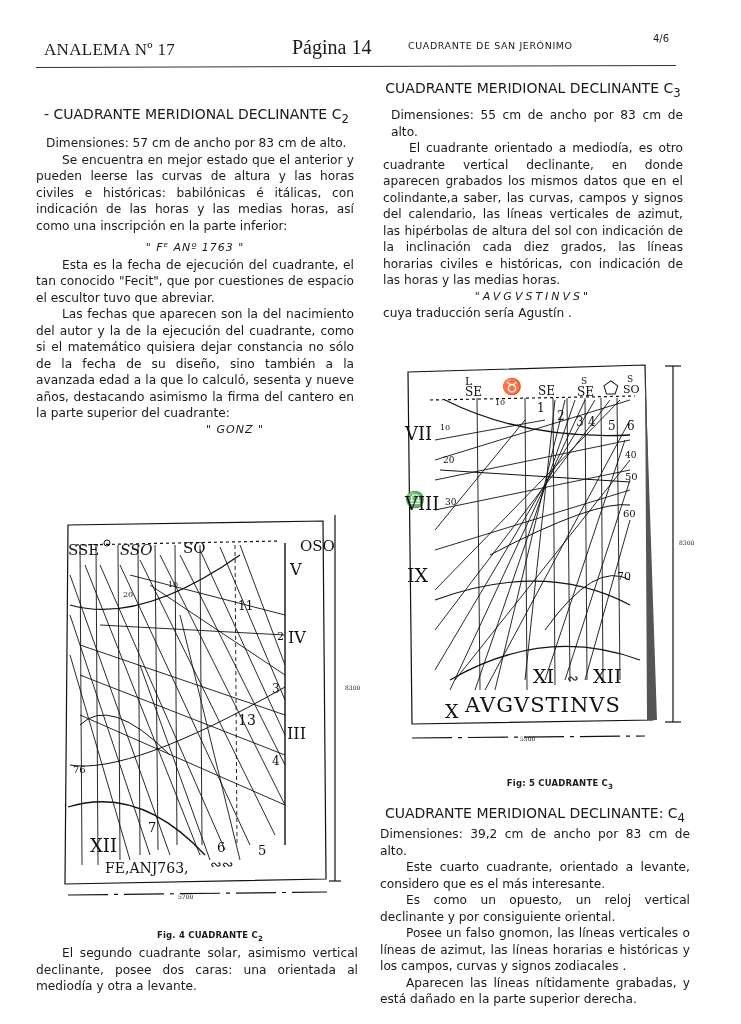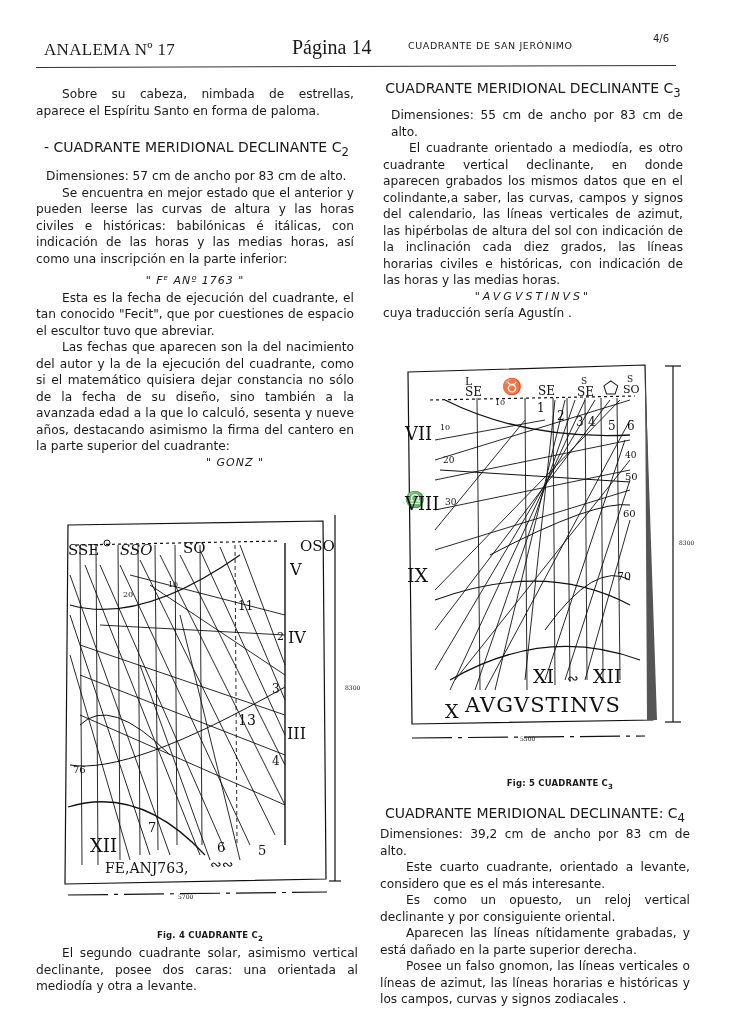--- a/index.html
+++ b/index.html
@@ -27,21 +27,20 @@
 </head>
 <body>
 
 <div class="abs hdr-left">ANALEMA  Nº 17</div>
 <div class="abs hdr-page">Página 14</div>
 <div class="abs hdr-title">CUADRANTE DE SAN JERÓNIMO</div>
 <div class="abs hdr-num">4/6</div>
 <div class="abs rule"></div>
 
 <div class="abs txt col-l">
-  <p class="ind">Sobre su cabeza, nimbada de estrellas, aparece el Espíritu Santo en forma de paloma.</p>
   <p class="sec" style="margin-top:20px; padding-left:8px;"><span>- CUADRANTE MERIDIONAL DECLINANTE C</span><sub>2</sub></p>
   <p style="margin-top:8px; padding-left:10px;">Dimensiones: 57 cm de ancho por 83 cm de alto.</p>
   <p class="ind">Se encuentra en mejor estado que el anterior y pueden leerse las curvas de altura y las horas civiles e históricas: babilónicas é itálicas, con indicación de las horas y las medias horas, así como una inscripción en la parte inferior:</p>
   <p class="ctr it" style="margin-top:6px; font-size:11px;">" Fᴱ ANº 1763 "</p>
   <p class="ind">Esta  es la fecha de ejecución del cuadrante, el tan conocido "Fecit", que por cuestiones de espacio el escultor tuvo que abreviar.</p>
   <p class="ind">Las fechas que aparecen son la del nacimiento del autor y la de la ejecución del cuadrante, como si el matemático quisiera dejar constancia no sólo de la fecha de su diseño, sino también a la avanzada edad a la que lo calculó, sesenta y nueve años, destacando asimismo la firma del cantero en la parte superior del cuadrante:</p>
   <p class="ctr it" style="font-size:11px; padding-left:80px;">" GONZ "</p>
 </div>
 
 <svg class="abs" style="left:40px; top:515px;" width="330" height="395">
@@ -215,15 +214,15 @@
   </g>
 </svg>
 
 <div class="abs cap" style="left:470px; top:778px; width:180px;"><span>Fig: 5   CUADRANTE  C</span><sub>3</sub></div>
 
 <div class="abs txt col-r2">
   <p class="ctr sec"><span>CUADRANTE MERIDIONAL DECLINANTE: C</span><sub>4</sub></p>
   <p>Dimensiones: 39,2 cm de ancho por 83 cm de alto.</p>
   <p class="ind">Este cuarto cuadrante, orientado a levante, considero que es el más interesante.</p>
   <p class="ind">Es como un opuesto, un reloj vertical declinante y por consiguiente oriental.</p>
+  <p class="ind">Posee un falso gnomon, las líneas verticales o líneas de azimut, las líneas horarias e históricas y los campos, curvas y signos zodiacales .</p>
   <p class="ind">Aparecen las líneas nítidamente grabadas, y está dañado en la parte superior derecha.</p>
-  <p class="ind">Posee un falso gnomon, las líneas verticales o líneas de azimut, las líneas horarias e históricas y los campos, curvas y signos zodiacales .</p>
 </div>
 
 </body></html>

